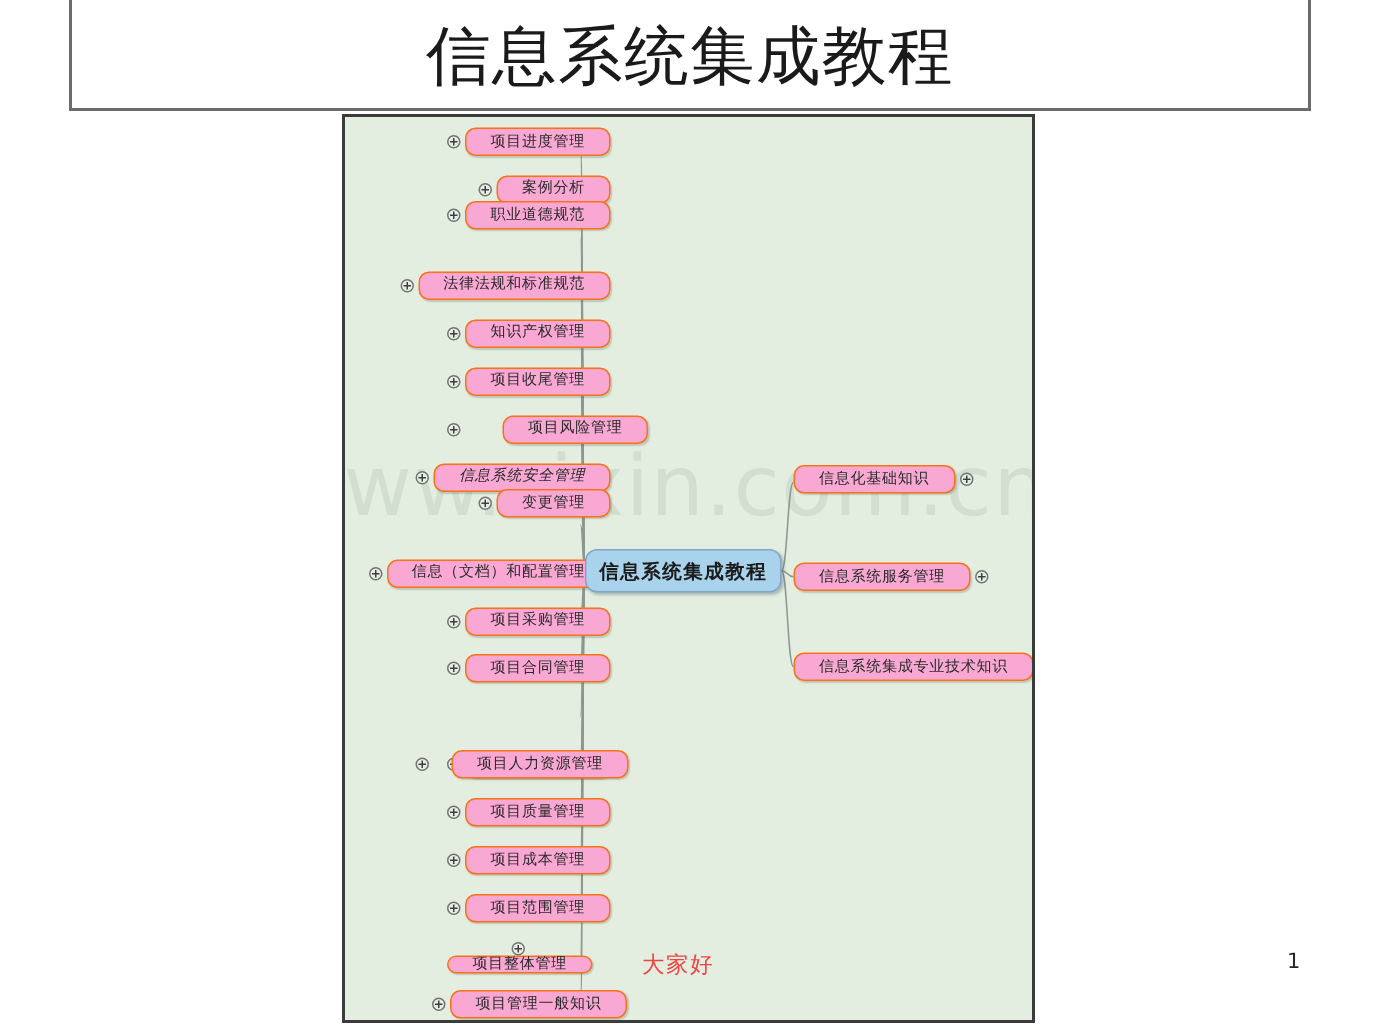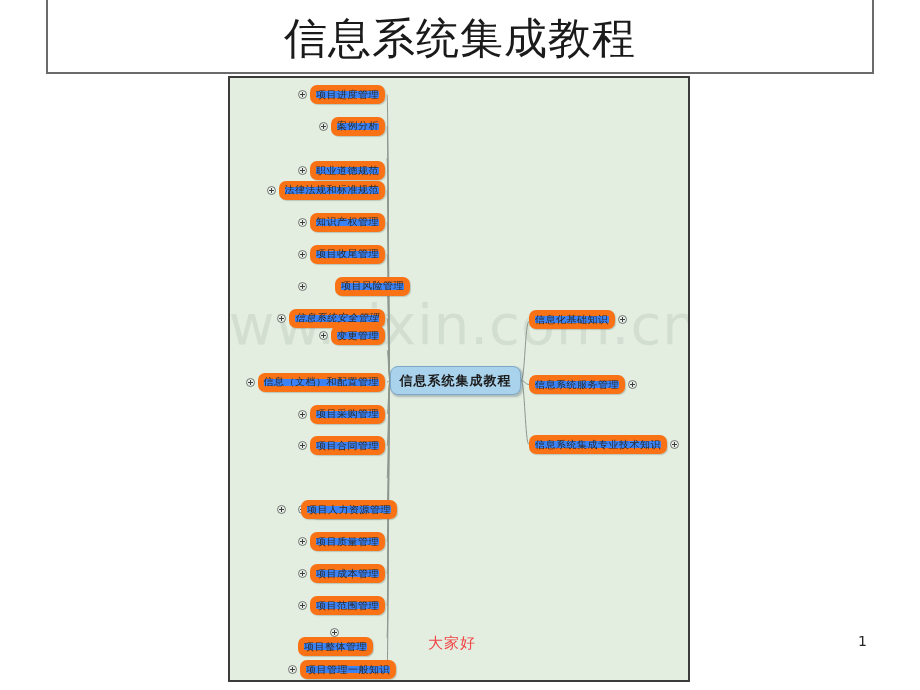--- a/index.html
+++ b/index.html
@@ -77,28 +77,28 @@
 
   
   .node {
     position: absolute;
     z-index: 3;
     display: flex;
     align-items: center;
     height: 19px;
   }
   .node-box {
-    background: #3b82f6;
-    border: 6px solid #f97316;
+    background: #f9a8d4;
+    border: 1px solid #f97316;
     border-radius: 7px;
     height: 19px;
     display: flex;
     align-items: center;
     justify-content: center;
-    padding: 0 0;
+    padding: 0 16px;
     box-shadow: 1px 1px 1px rgba(90,100,90,0.28);
   }
   .node-label {
     font-family: "DejaVu Serif", "Liberation Serif", serif;
     font-size: 10px;
     line-height: 1;
     color: #2a2a2a;
     white-space: nowrap;
     letter-spacing: 0.5px;
   }
@@ -212,21 +212,21 @@
             <span class="node-box">
               <span class="node-label">项目进度管理</span>
             </span>
           </div>
           <div class="node left" style="top: 38.95px; left: 89px;">
             <span class="expander"></span>
             <span class="node-box">
               <span class="node-label">案例分析</span>
             </span>
           </div>
-          <div class="node left" style="top: 83px; left: 68px; justify-content: space-between;">
+          <div class="node left" style="top: 56px; left: 68px; justify-content: space-between;">
             <span class="expander"></span>
             <span class="node-box">
               <span class="node-label">职业道德规范</span>
             </span>
           </div>
           <div class="node left" style="top: 102.85px; left: 36.5px;">
             <span class="expander"></span>
             <span class="node-box">
               <span class="node-label">法律法规和标准规范</span>
             </span>

